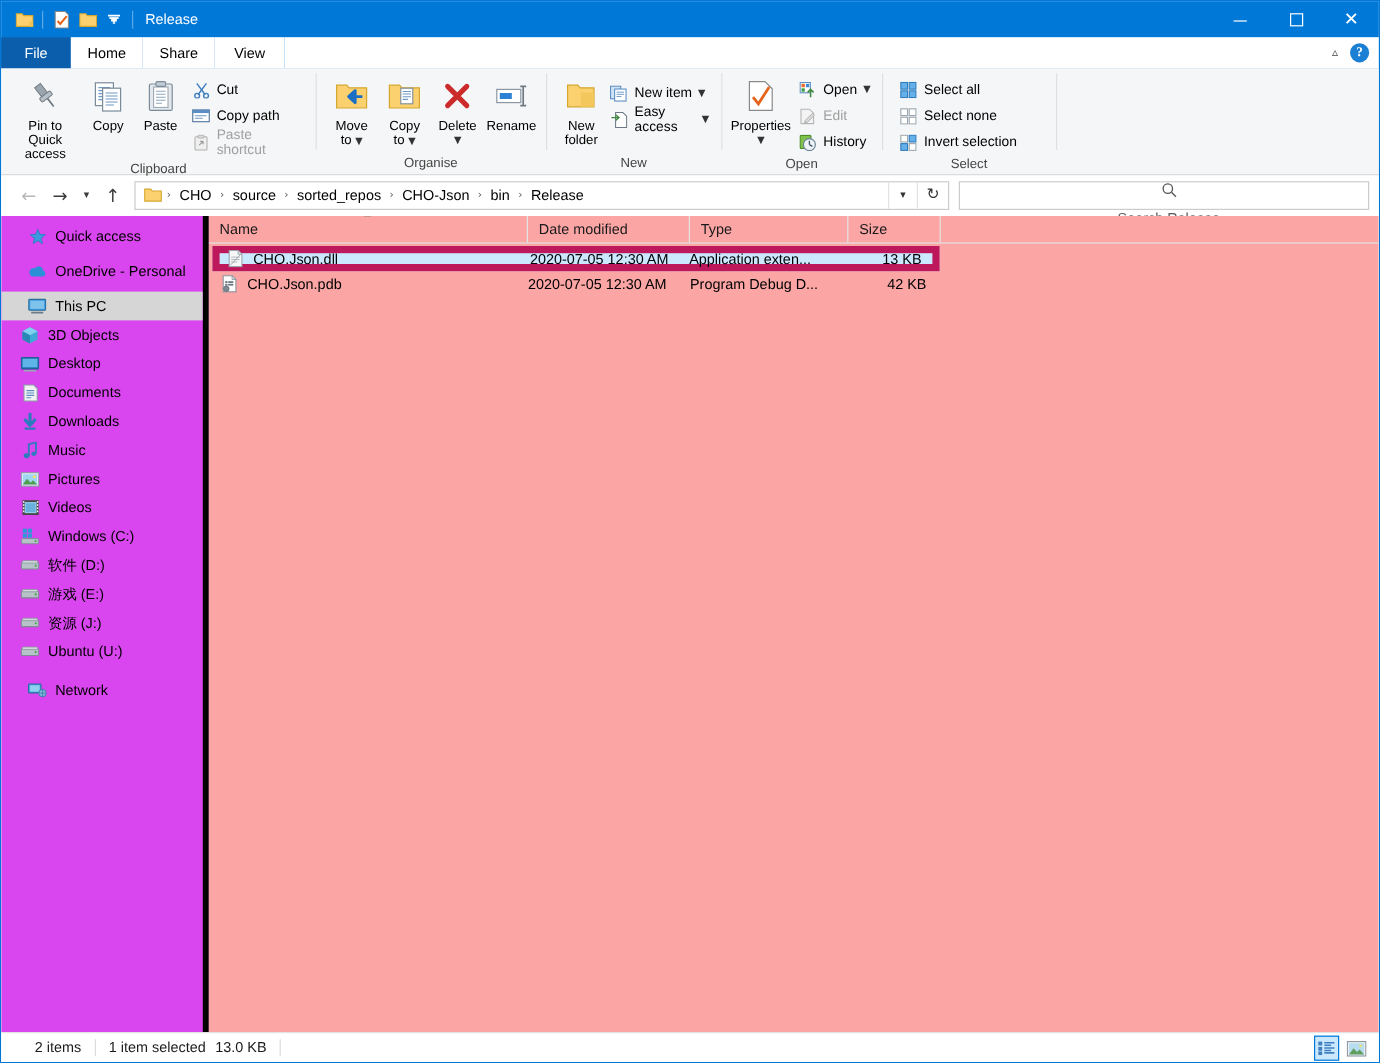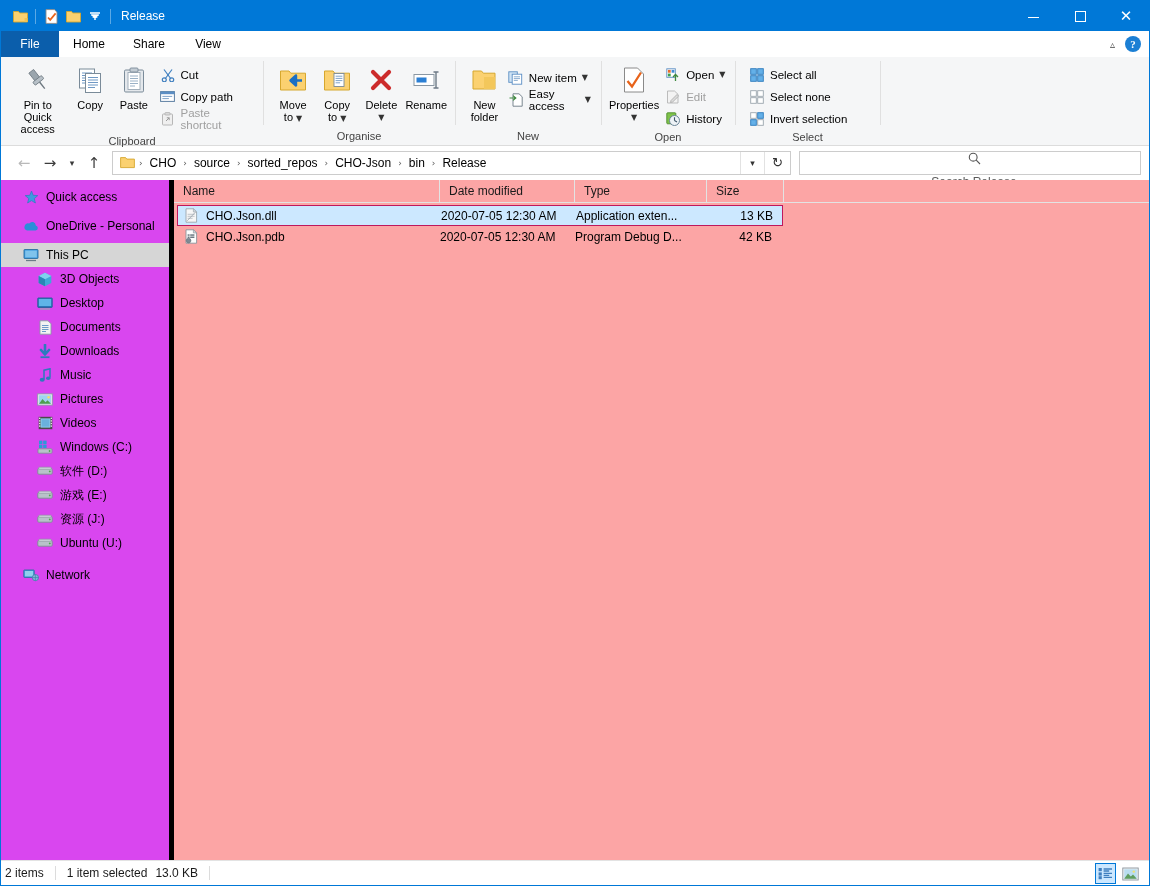--- a/index.html
+++ b/index.html
@@ -191,21 +191,21 @@
     background: #d946ef;
     border-right: 5px solid #000000;
     padding-top: 5px;
     overflow: hidden;
   }
   .navitem {
     height: 24px; display: flex; align-items: center; gap: 7px;
     padding-left: 22px; font-size: 12px; color: #000;
     white-space: nowrap;
   }
-  .navitem.indent { padding-left: 36px; }
+  .navitem.indent { padding-left: 16px; }
   .navitem.grayhl { background: #d6d6d6; }
   .navgap { height: 5px; }
 
   
   #filepane { flex: 1; display: flex; flex-direction: column; background: #fca5a5; overflow: hidden; }
   #colhdr {
     height: 23px; min-height: 23px;
     display: flex; align-items: stretch;
     border-bottom: 1px solid #e3e3e3;
     position: relative;
@@ -227,35 +227,35 @@
     text-align: center; font-size: 8px; color: #5b5b5b;
     font-family: "DejaVu Sans", sans-serif;
   }
   #rows { flex: 1; padding-top: 2px; }
   .row {
     height: 21px; display: flex; align-items: center;
     width: 606px; margin-left: 3px;
     font-size: 12px;
   }
   .row.selected {
-    background: #cce8ff; border: 1px solid #be185d;
+    background: #cce8ff; border: 6px solid #be185d;
   }
   .cell { display: flex; align-items: center; height: 100%; }
   .cell-name { width: 263px; gap: 7px; padding-left: 6px; }
   .cell-date { width: 135px; }
   .cell-type { width: 132px; }
   .cell-size { width: 74px; justify-content: flex-end; padding-right: 9px; }
   .row.selected .cell-name { padding-left: 5px; }
 
   
   #status {
     height: 25px; min-height: 25px;
     border-top: 1px solid #e3e3e3;
     display: flex; align-items: center;
-    padding-left: 4px;
+    padding-left: 28px;
     background: #fff;
     position: relative;
   }
   .st-text { font-size: 12px; color: #1a1a1a; }
   .st-sep { width: 1px; height: 14px; background: #dcdcdc; margin: 0 11px; }
   .viewbtns {
     position: absolute; right: 8px; top: 0; height: 25px;
     display: flex; align-items: center; gap: 4px;
   }
   .viewbtn {

